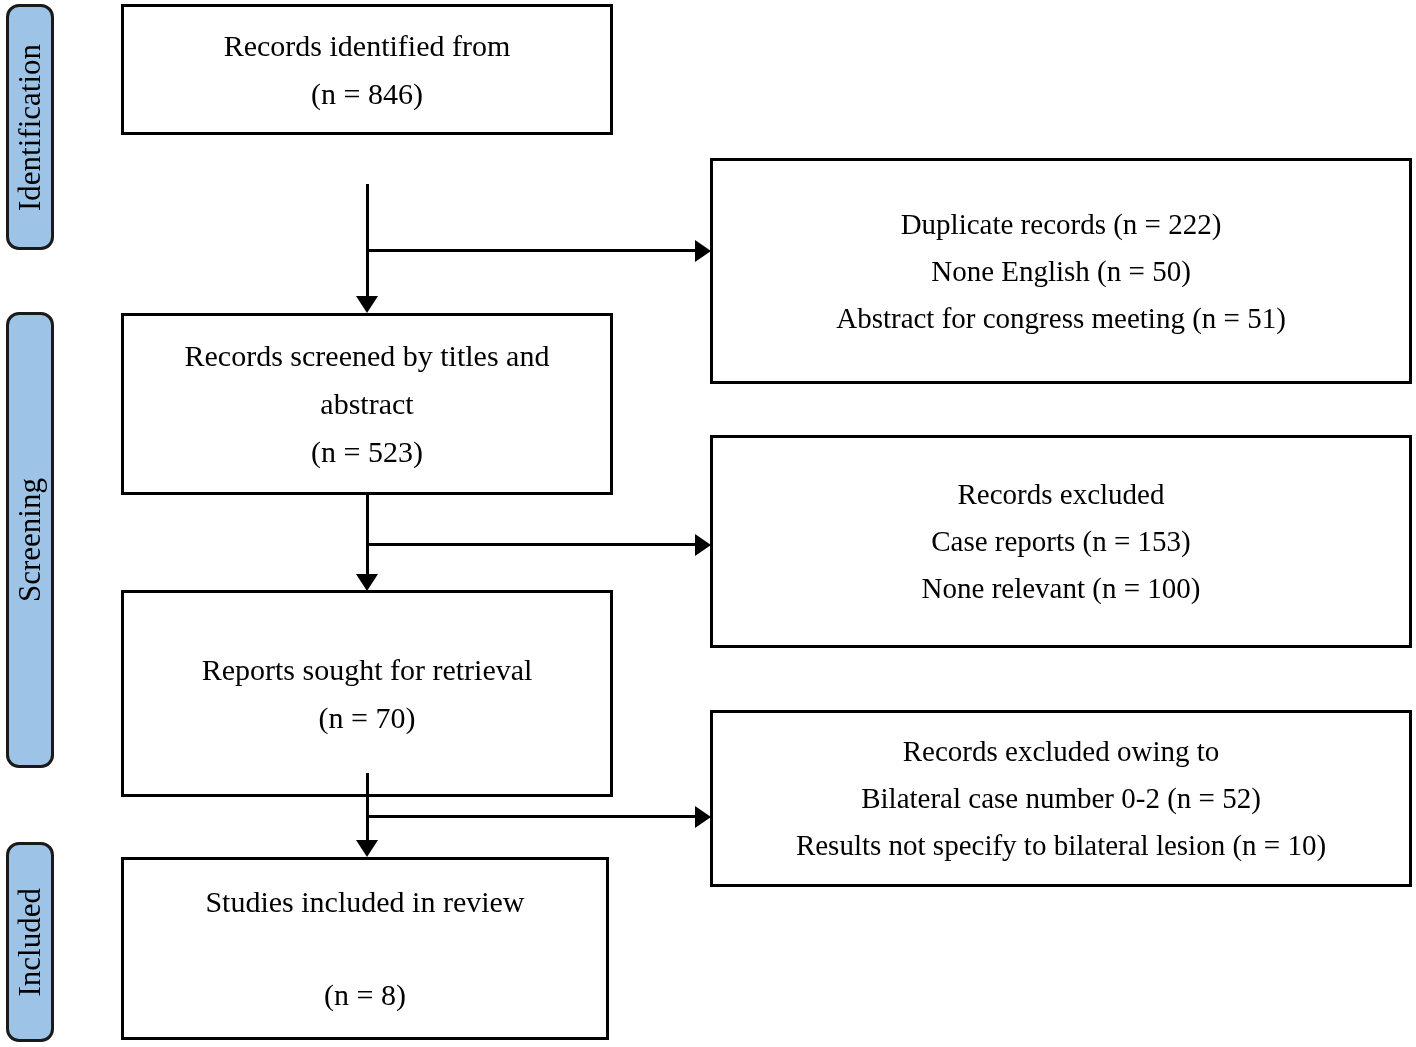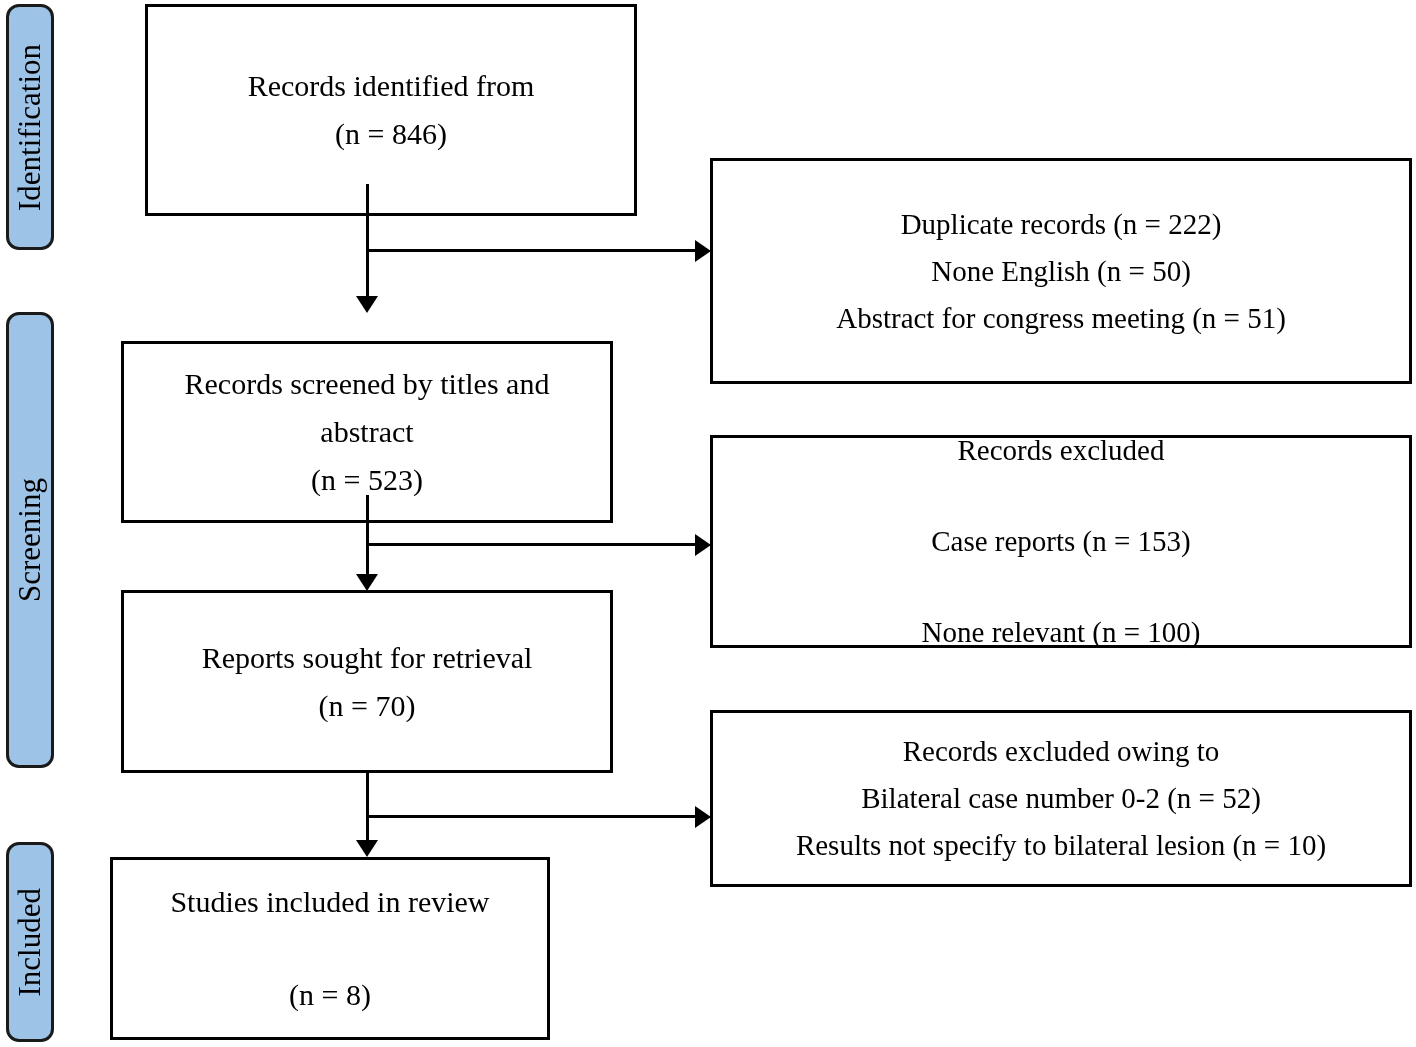--- a/index.html
+++ b/index.html
@@ -70,48 +70,48 @@
   <div class="chip" style="top:4px;height:246px;">
     <span>Identification</span>
   </div>
   <div class="chip" style="top:312px;height:456px;">
     <span>Screening</span>
   </div>
   <div class="chip" style="top:842px;height:200px;">
     <span>Included</span>
   </div>
 
-  <div class="box" style="left:121px;top:4px;width:492px;height:212px;margin-left:24px;">
+  <div class="box" style="left:121px;top:4px;width:492px;height:131px;">
     <div class="ln">Records identified from</div>
     <div class="ln">(n = 846)</div>
   </div>
 
-  <div class="box" style="left:121px;top:313px;width:492px;height:182px;margin-top:28px;">
+  <div class="box" style="left:121px;top:313px;width:492px;height:182px;">
     <div class="ln">Records screened by titles and</div>
     <div class="ln">abstract</div>
     <div class="ln">(n = 523)</div>
   </div>
 
-  <div class="box" style="left:121px;top:590px;width:492px;height:183px;text-align:right;">
+  <div class="box" style="left:121px;top:590px;width:492px;height:207px;text-align:right;">
     <div class="ln">Reports sought for retrieval</div>
     <div class="ln">(n = 70)</div>
   </div>
 
-  <div class="box" style="left:110px;top:857px;width:440px;height:183px;gap:45px;">
+  <div class="box" style="left:121px;top:857px;width:488px;height:183px;gap:45px;">
     <div class="ln">Studies included in review</div>
     <div class="ln">(n = 8)</div>
   </div>
 
   <div class="box excl" style="left:710px;top:158px;width:702px;height:226px;">
     <div class="ln">Duplicate records (n = 222)</div>
     <div class="ln">None English (n = 50)</div>
     <div class="ln">Abstract for congress meeting (n = 51)</div>
   </div>
 
-  <div class="box excl" style="left:710px;top:435px;width:702px;height:213px;gap:44px;">
+  <div class="box excl" style="left:710px;top:435px;width:702px;height:213px;">
     <div class="ln">Records excluded</div>
     <div class="ln">Case reports (n = 153)</div>
     <div class="ln">None relevant (n = 100)</div>
   </div>
 
   <div class="box excl" style="left:710px;top:710px;width:702px;height:177px;">
     <div class="ln">Records excluded owing to</div>
     <div class="ln">Bilateral case number 0-2 (n = 52)</div>
     <div class="ln">Results not specify to bilateral lesion (n = 10)</div>
   </div>

